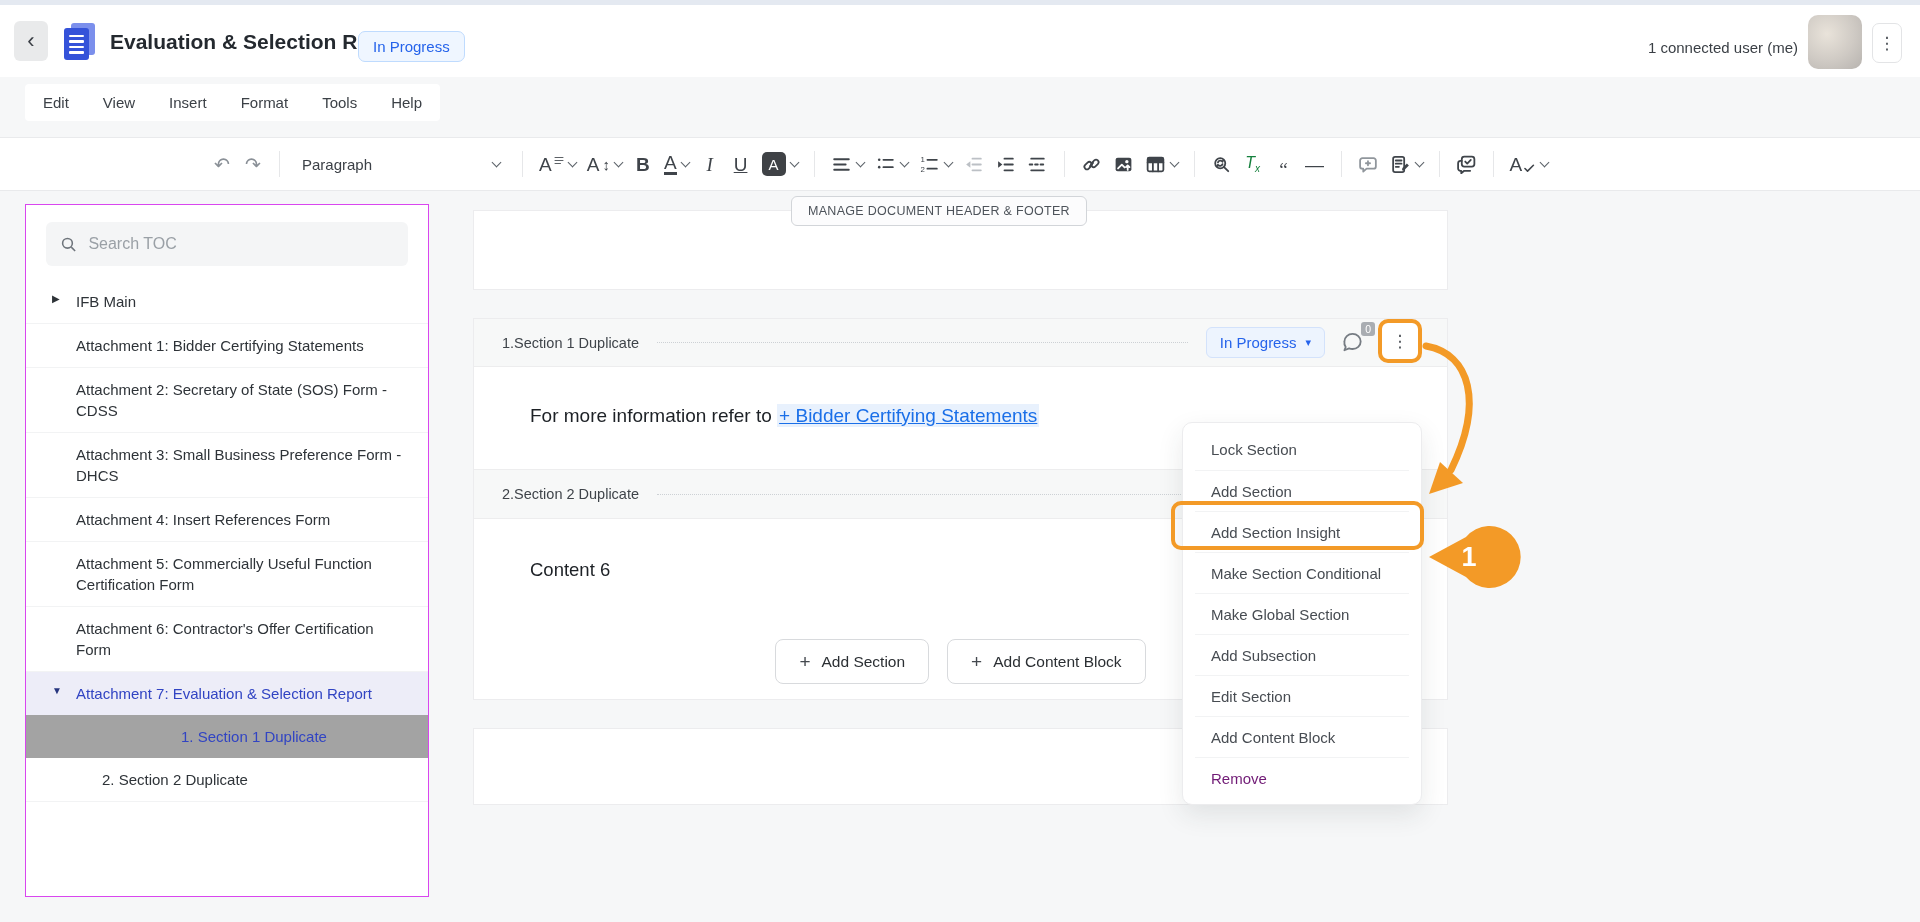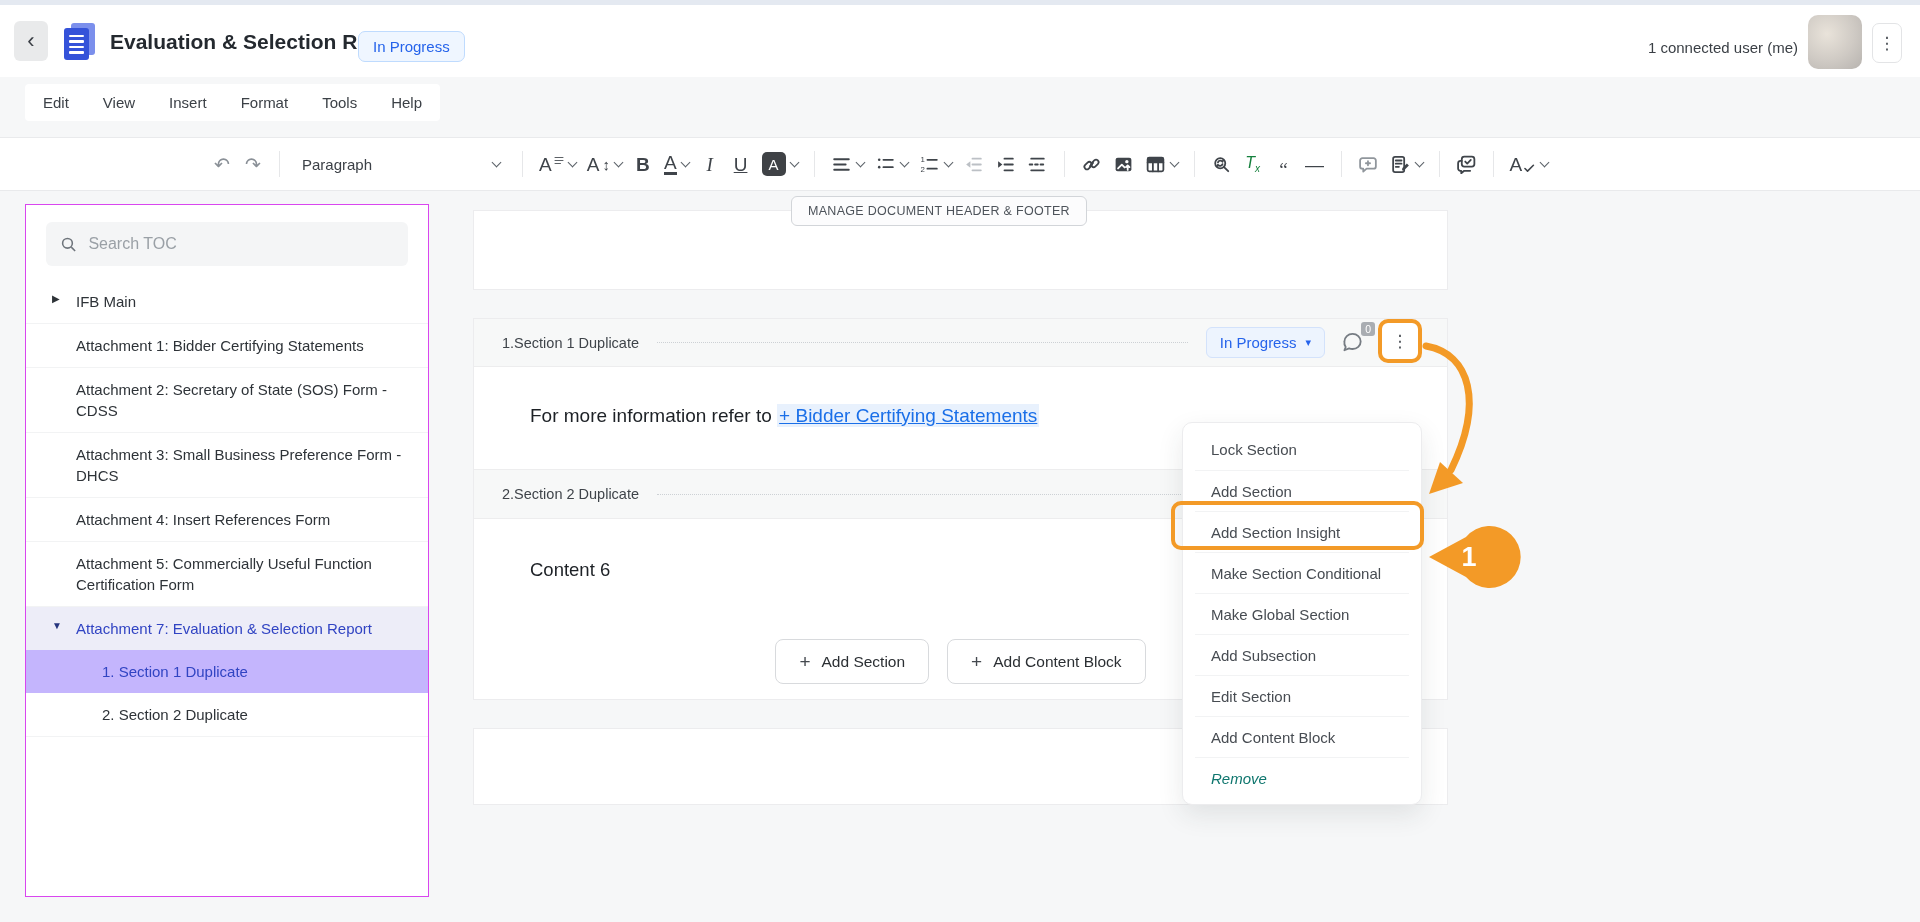--- a/index.html
+++ b/index.html
@@ -63,21 +63,21 @@
   .search-box input { border:none; outline:none; background:transparent; font-size:16px; color:#3c4147; width:100%;
                 font-family:"Liberation Sans", sans-serif; }
   .search-box input::placeholder { color:#9aa0a6; }
   .tree { margin-top:14px; }
   .trow { position:relative; padding:11px 22px 11px 50px; font-size:15px; color:#2e3338; line-height:1.4;
           border-bottom:1px solid #f2f3f4; cursor:pointer; }
   .trow .arrow { position:absolute; left:26px; top:12px; font-size:10px; color:#2e3338; }
   .trow.sel { background:#ededf8; color:#3144c3; border-bottom:none; }
   .trow.sel .arrow { color:#26357e; }
   .trow.child { padding-left:76px; }
-  .trow.childsel { background:#c4b5fd; color:#3144c3; border-bottom:none; }
+  .trow.childsel { background:#a3a3a3; color:#3144c3; border-bottom:none;text-align:center; }
 
   
   .hdrbox { position:absolute; left:473px; top:210px; width:975px; height:80px; background:#fff; border:1px solid #ececee; }
   .manage-pill { position:absolute; left:791px; top:196px; height:30px; padding:0 16px; background:#fcfcfd;
                  border:1px solid #d2d5d9; border-radius:6px; display:flex; align-items:center; font-size:12.5px;
                  letter-spacing:0.3px; color:#4d535a; z-index:2; cursor:pointer; }
   .card { position:absolute; left:473px; top:318px; width:975px; height:382px; background:#fff; border:1px solid #ececee; }
   .sec-hdr { position:absolute; left:0; right:0; display:flex; align-items:center; gap:14px; background:#f7f8f8;
              border-bottom:1px solid #ededee; padding:0 22px 0 28px; }
   .sec-hdr.h1 { top:0; height:48px; }
@@ -100,21 +100,21 @@
              border:1px solid #d8dadd; border-radius:8px; font-size:15.5px; color:#2b2f33; cursor:pointer; }
   .add-btn .plus { font-size:19px; color:#44494f; }
   .ftrbox { position:absolute; left:473px; top:728px; width:975px; height:77px; background:#fff; border:1px solid #ececee; }
 
   
   .ctx-menu { position:absolute; left:1182px; top:378px; width:240px; background:#fff; border:1px solid #ececee;
               border-radius:10px; box-shadow:0 10px 26px rgba(40,45,50,0.10); padding:6px 0; z-index:5;margin-top:44px; }
   .mitem { height:41px; display:flex; align-items:center; margin:0 12px; padding-left:16px; font-size:15px;
            color:#474c52; cursor:pointer; }
   .mitem + .mitem { border-top:1px solid #f2f3f4; }
-  .mitem.danger { color:#0f766e;font-style:italic; }
+  .mitem.danger { color:#701a75; }
 
   
   .hl-kebab { position:absolute; left:1378px; top:319px; width:44px; height:44px; background:#fff;
               border:4px solid #F39A27; border-radius:10px; z-index:6; display:flex; align-items:center;
               justify-content:center; font-size:17px; color:#4a4f55; cursor:pointer; }
   .hl-item { position:absolute; left:1171px; top:501px; width:253px; height:49px; border:4px solid #F39A27;
              border-radius:10px; z-index:6; pointer-events:none; }
   .anno-svg { position:absolute; left:0; top:0; width:1920px; height:922px; z-index:7; pointer-events:none; }
   .step-num { position:absolute; left:1446px; top:538px; width:46px; height:38px; z-index:8; display:flex;
               align-items:center; justify-content:center; color:#fff; font-size:27px; font-weight:bold; pointer-events:none; }
@@ -321,20 +321,21 @@
         </svg>
       <input type="text" placeholder="Search TOC" style="">
     </div>
     <div class="tree">
       <div class="trow"><span class="arrow">▶</span><span>IFB Main</span></div>
       <div class="trow"><span>Attachment 1: Bidder Certifying Statements</span></div>
       <div class="trow"><span>Attachment 2: Secretary of State (SOS) Form - CDSS</span></div>
       <div class="trow"><span>Attachment 3: Small Business Preference Form - DHCS</span></div>
       <div class="trow"><span>Attachment 4: Insert References Form</span></div>
       <div class="trow"><span>Attachment 5: Commercially Useful Function Certification Form</span></div>
+      <div class="trow"><span>Attachment 6: Contractor's Offer Certification Form</span></div>
       <div class="trow sel"><span class="arrow">▼</span><span>Attachment 7: Evaluation &amp; Selection Report</span></div>
       <div class="trow child childsel"><span>1. Section 1 Duplicate</span></div>
       <div class="trow child"><span>2. Section 2 Duplicate</span></div>
     </div>
   </div>
 
   <div class="hdrbox"></div>
   <div class="manage-pill">MANAGE DOCUMENT HEADER &amp; FOOTER</div>
 
   <div class="card">

